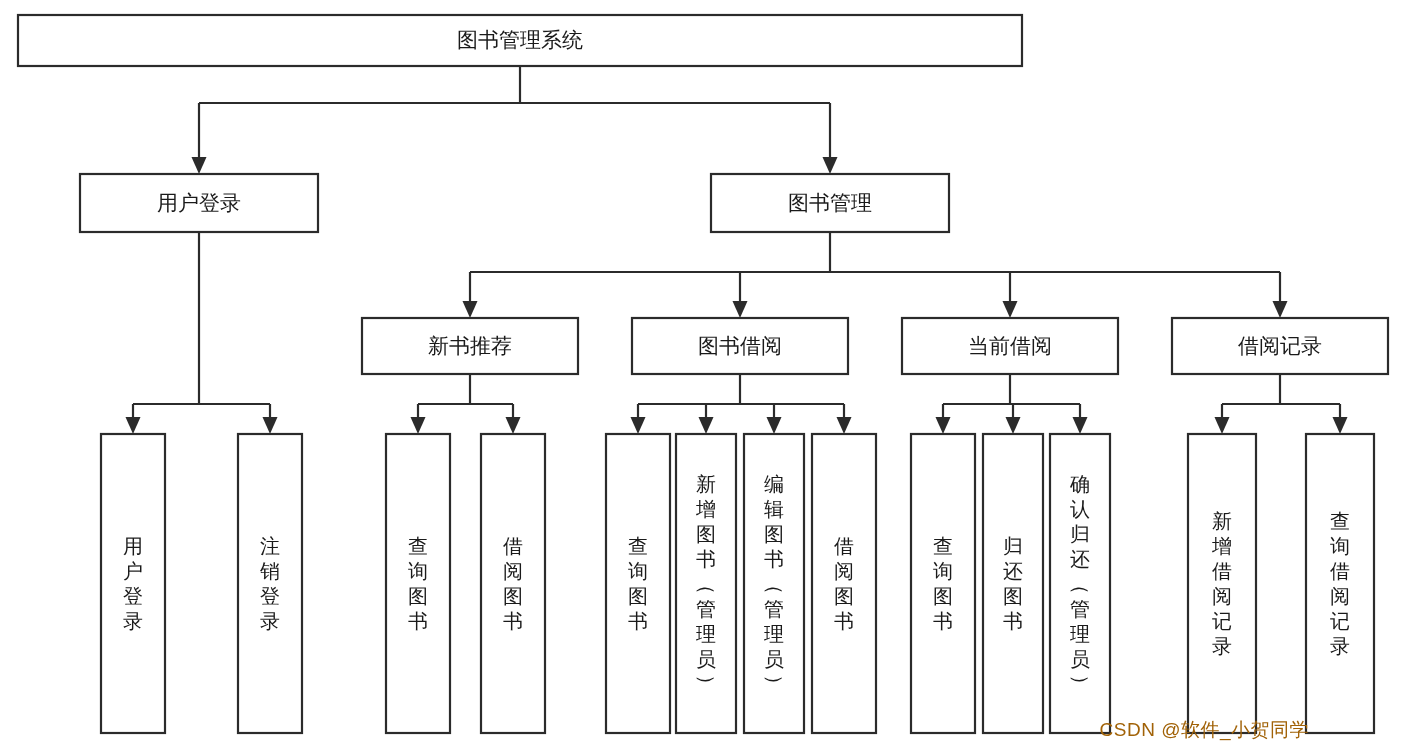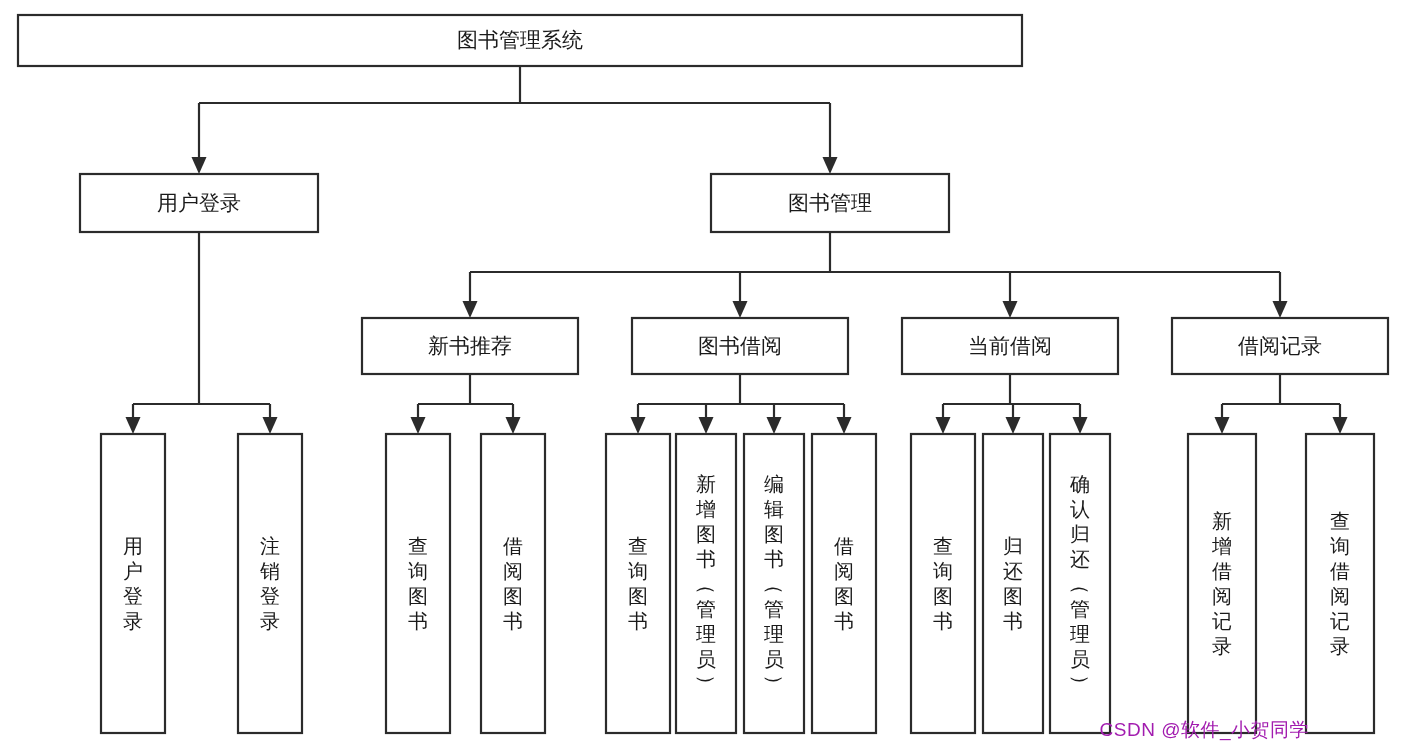--- a/index.html
+++ b/index.html
@@ -54,21 +54,21 @@
     font-size: 20px;
     fill: #1a1a1a;
     text-anchor: middle;
   }
   .watermark {
     position: absolute;
     right: 12px;
     bottom: 4px;
     font-family: "Liberation Sans", "DejaVu Sans", sans-serif;
     font-size: 19px;
-    color: #a21caf;
+    color: #a16207;
     letter-spacing: 0.5px;
     white-space: nowrap;
     pointer-events: none;
     margin-top: 8px;
   }
 </style>
 </head>
 <body>
 
 <div id="diagram-root">

